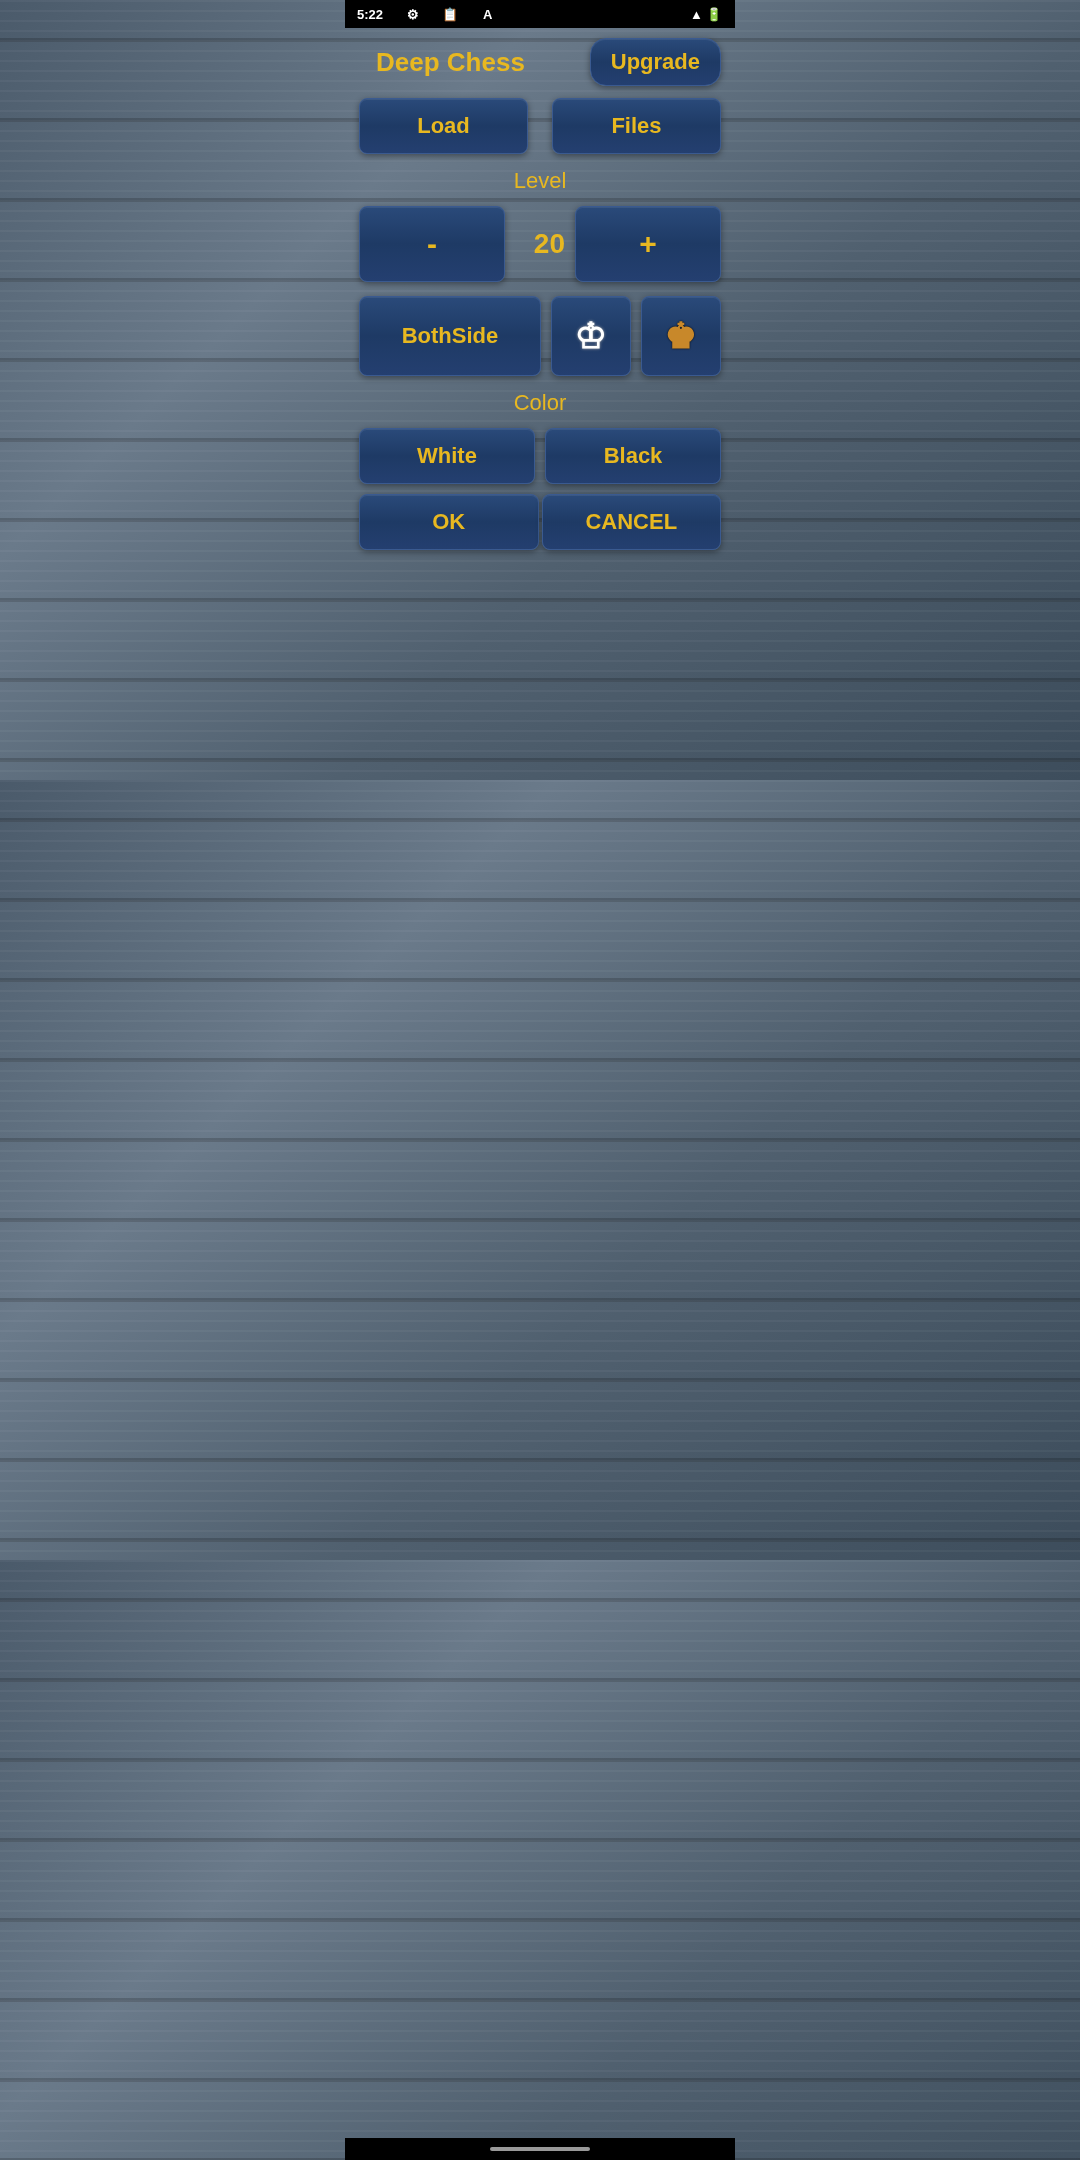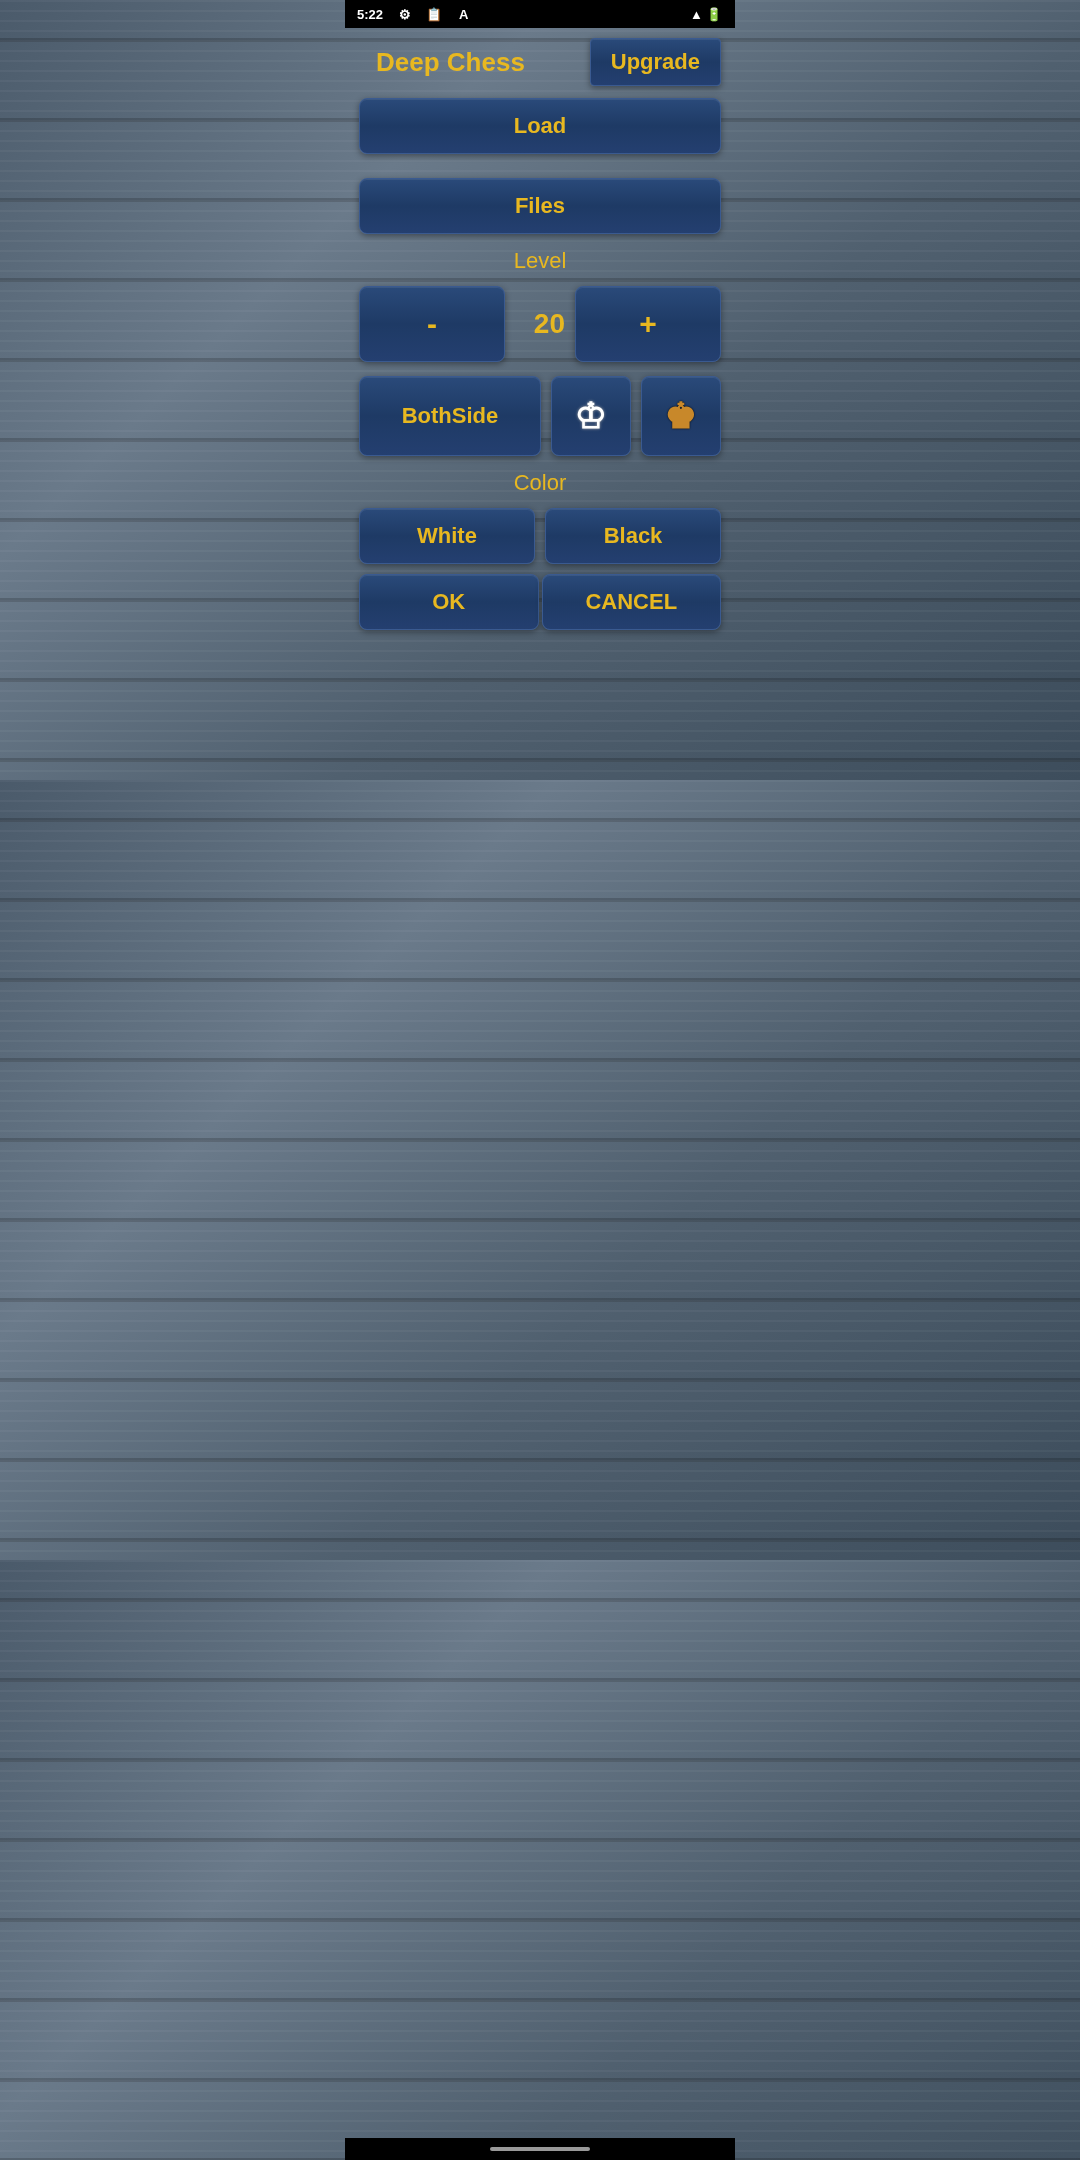--- a/index.html
+++ b/index.html
@@ -39,21 +39,21 @@
       height: 28px;
       background: #000;
       display: flex;
       align-items: center;
       justify-content: space-between;
       padding: 0 12px;
       color: #fff;
       font-size: 13px;
       font-weight: 600;
     }
-    .status-left { display: flex; align-items: center; gap: 16px; }
+    .status-left { display: flex; align-items: center; gap: 24px; }
     .status-right { display: flex; align-items: center; gap: 4px; }
 
     
     .main-content {
       padding: 10px 14px 20px 14px;
     }
 
     
     .header-row {
       display: flex;
@@ -82,27 +82,27 @@
       display: flex;
       align-items: center;
       justify-content: center;
       box-shadow: 0 2px 6px rgba(0,0,0,0.4), inset 0 1px 0 rgba(255,255,255,0.08);
     }
 
     .upgrade-btn {
       flex: 0 0 auto;
       padding: 10px 20px;
       font-size: 22px;
-      border-radius: 4px;
+      border-radius: 16px;
     }
 
     
     .two-col-row {
       display: grid;
-      grid-template-columns: 1fr;
+      grid-template-columns: 1fr 1fr;
       gap: 24px;
       margin-bottom: 12px;
     }
 
     
     .section-label {
       color: #e8b820;
       font-size: 22px;
       text-align: center;
       margin: 14px 0 12px 0;

